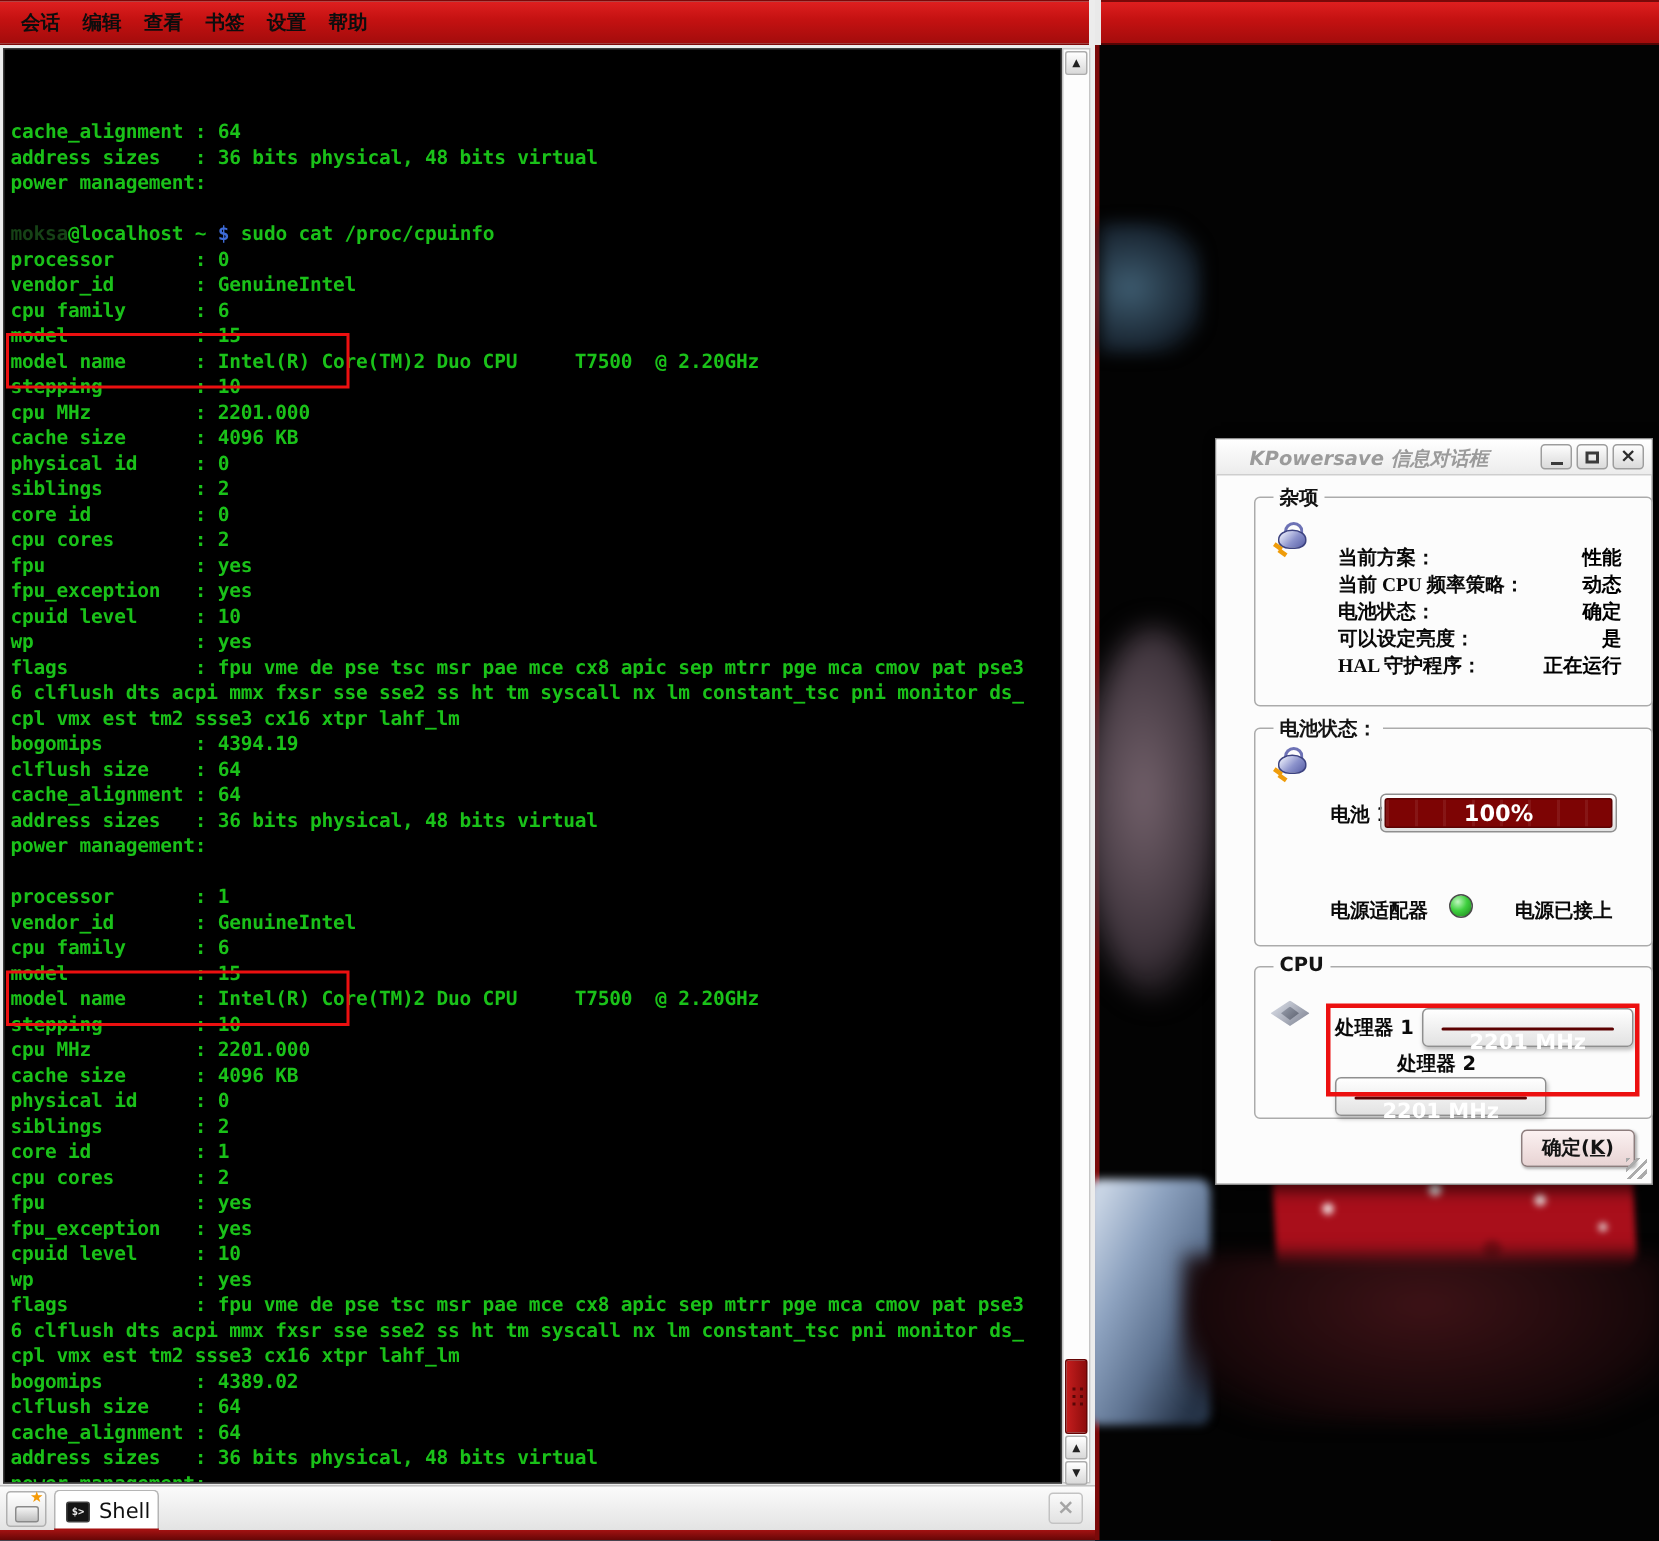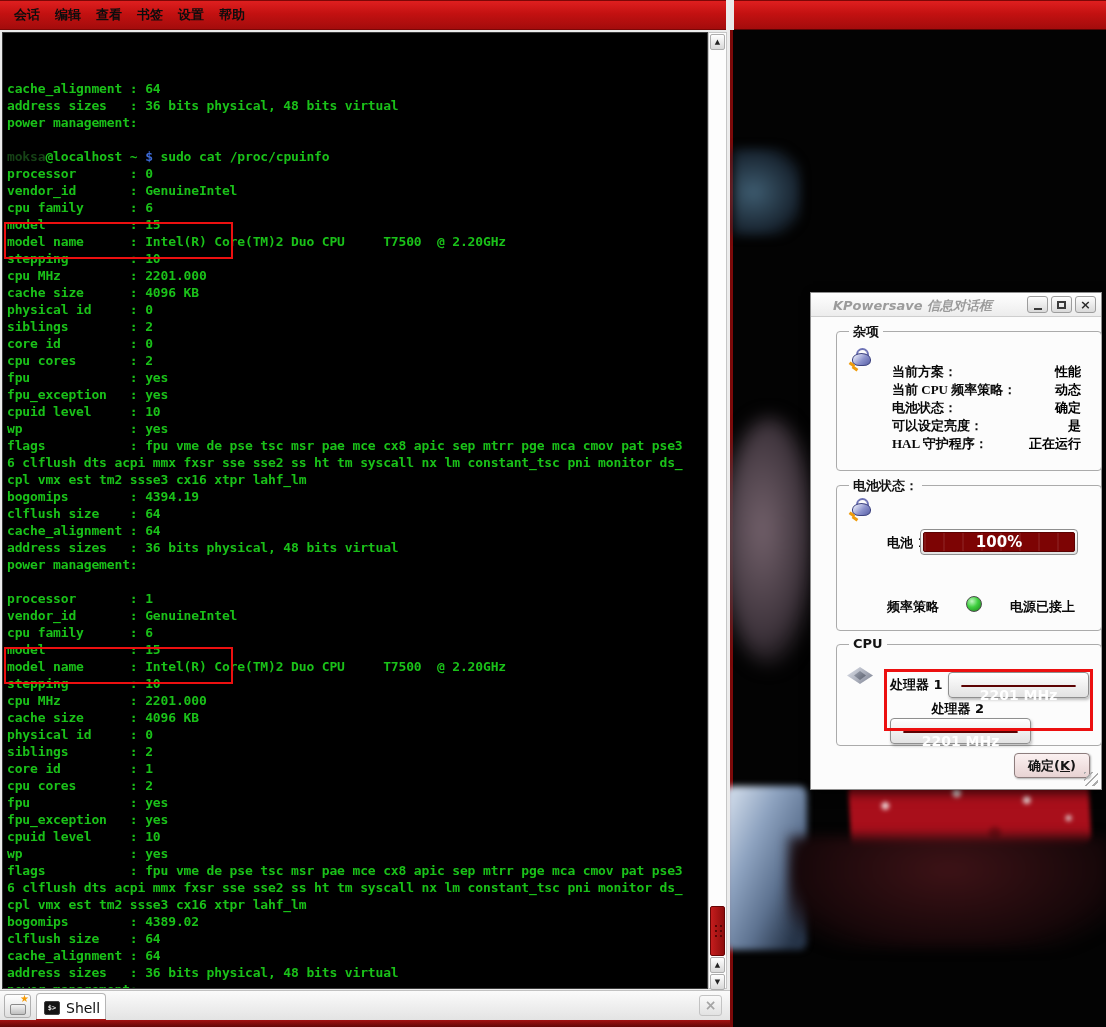--- a/index.html
+++ b/index.html
@@ -259,21 +259,21 @@
           <div class="plug-icon" style="left:12px;top:12px">
             <div class="plug-cord"></div>
               <div class="plug-body"></div>
               <div class="plug-prong1"></div>
               <div class="plug-prong2"></div>
           </div>
           <span class="bat-label">电池 1</span>
           <div class="bat-bar-frame">
             <div class="red-fill">100%</div>
           </div>
-          <span class="adapter-label">频率策略</span>
+          <span class="adapter-label">电源适配器</span>
           <div class="led"></div>
           <span class="adapter-status">电源已接上</span>
         </div>
 
         <div class="group" id="group-cpu">
           <span class="legend">CPU</span>
           <div class="chip-icon"></div>
           <div id="cpu-rows">
               <div class="cpu-row" style="top: 27px;">
                 <span class="cpu-label">处理器 1</span>

